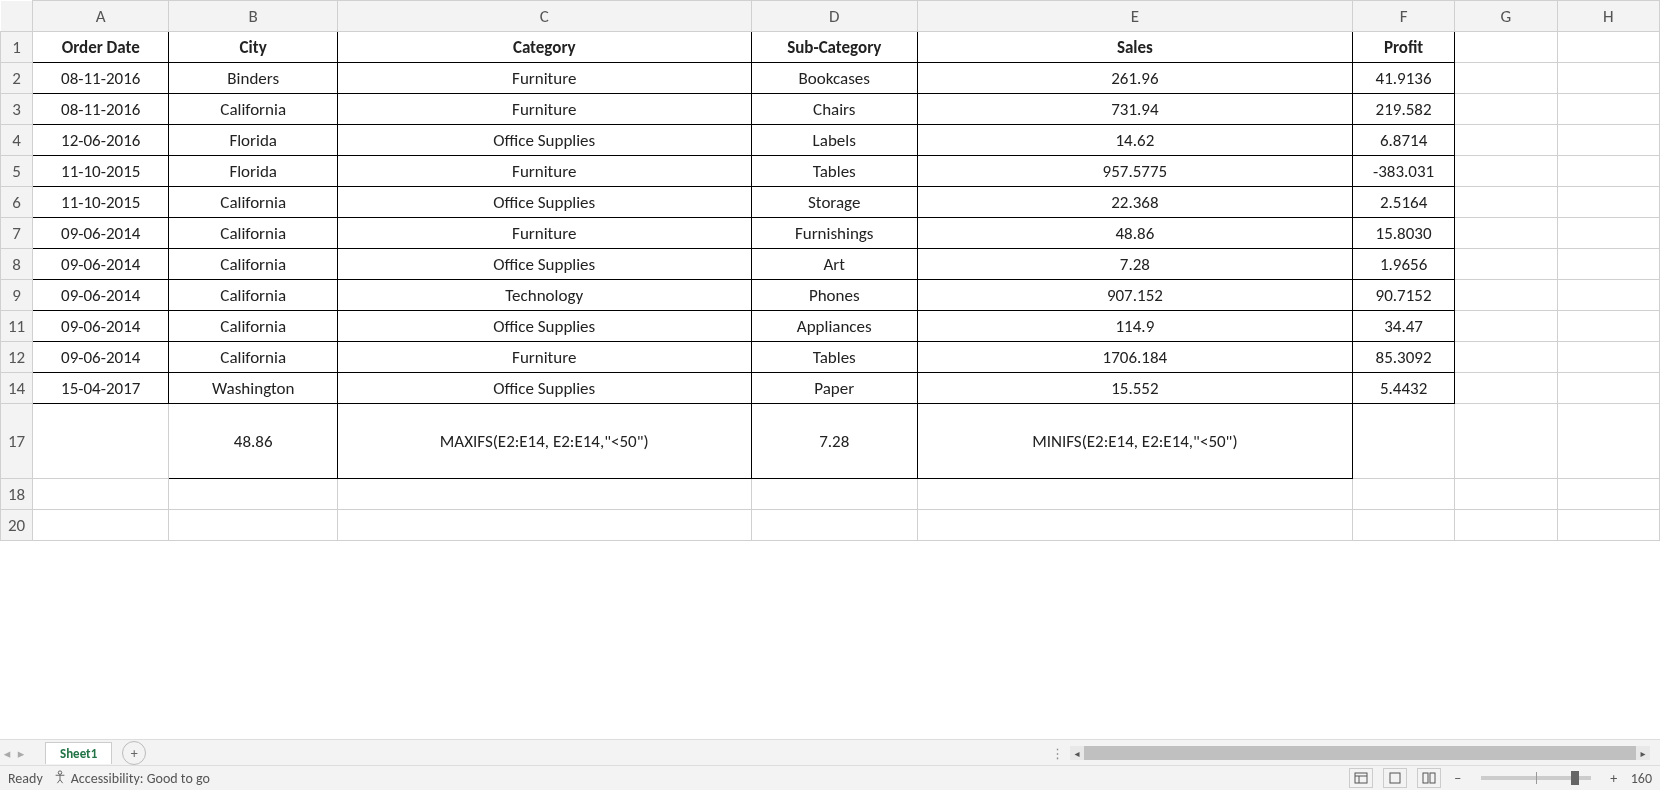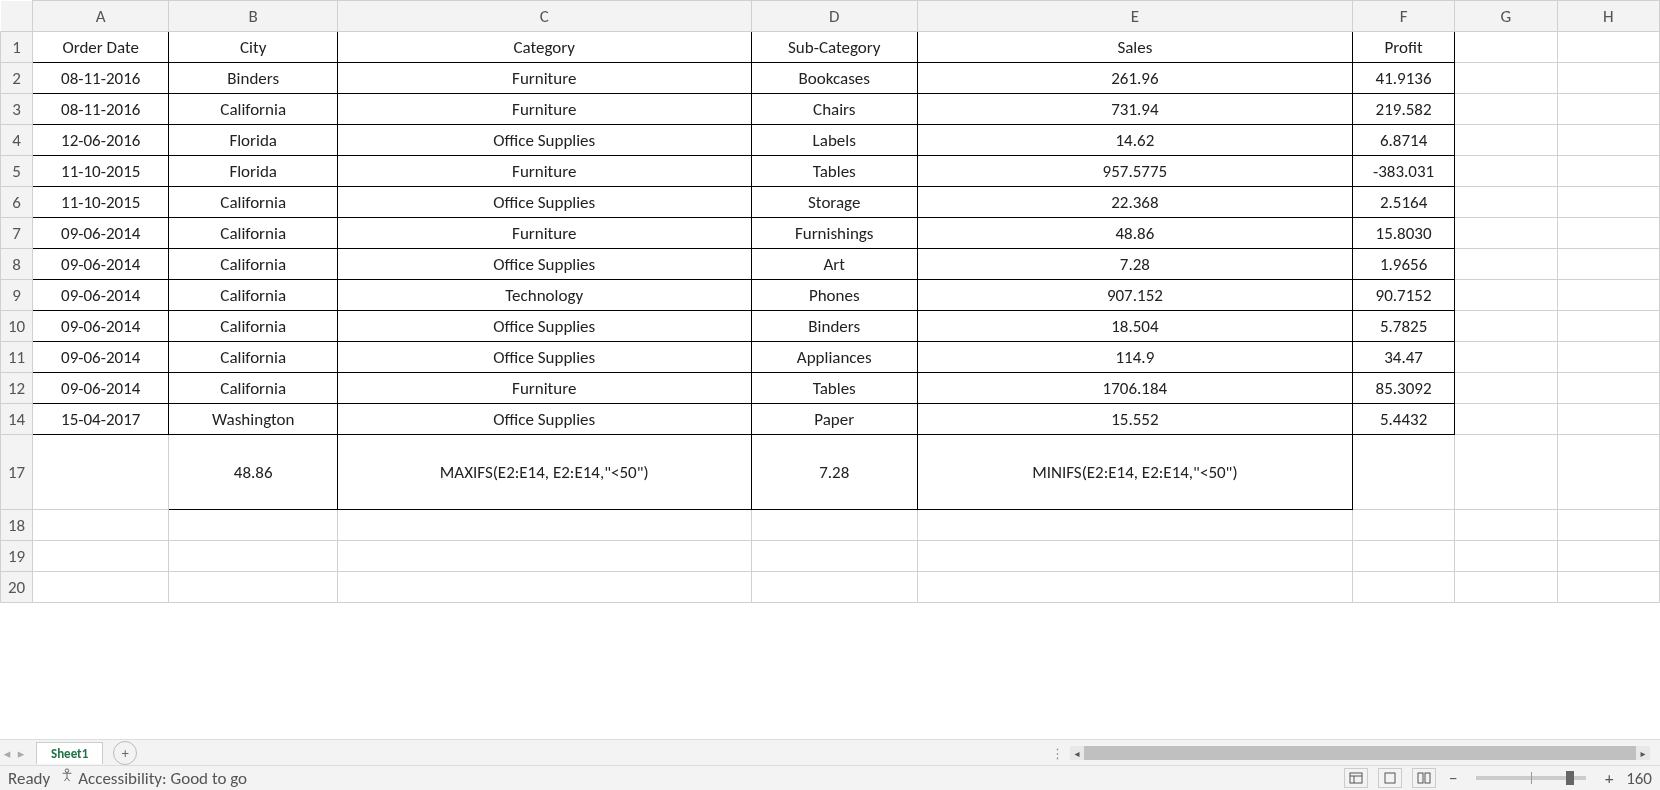--- a/index.html
+++ b/index.html
@@ -2,35 +2,35 @@
 <html><head>
 <meta charset="utf-8">
 <style>
   html,body{margin:0;padding:0;font-family:"Segoe UI","Calibri",Arial,sans-serif;font-size:17px;color:#222;background:#fff;user-select:none;overflow:hidden}
   .sheet{position:absolute;inset:0 0 55px 0;overflow:hidden}
   .grid{border-collapse:collapse;table-layout:fixed;width:1660px}
   .grid td,.grid th{border:1px solid #d0d0d0;height:30px;padding:0 4px;white-space:nowrap;overflow:hidden;background:#fff;vertical-align:middle}
   .grid th{background:#f3f3f3;font-weight:400;color:#555;text-align:center;position:sticky}
   th.rowh{width:30px;background:#f3f3f3;color:#555;text-align:center;font-weight:400}
   th.corner{width:30px;background:#f3f3f3;border-top:none;border-left:none}
-  .hdr{font-weight:400;text-align:center;border:1px solid #000!important}
+  .hdr{font-weight:700;text-align:center;border:1px solid #000!important}
   .bord{border:1px solid #000!important;text-align:center}
   .tall{height:75px}
   
   .tabstrip{position:absolute;left:0;right:0;bottom:24px;height:26px;background:#f3f3f3;border-top:1px solid #ddd;display:flex;align-items:center;font-size:13px;color:#555}
   .tabstrip .nav{width:14px;text-align:center;color:#aaa;cursor:pointer}
-  .tabstrip .tab{padding:3px 14px;background:#fff;border:1px solid #ccc;border-bottom:none;color:#217346;font-weight:600;margin-left:8px}
+  .tabstrip .tab{padding:3px 14px;background:#fff;border:1px solid #ccc;border-bottom:none;color:#217346;font-weight:600;margin-left:17px}
   .tabstrip .addtab{width:22px;height:22px;border:1px solid #bbb;border-radius:50%;margin-left:10px;display:flex;align-items:center;justify-content:center;color:#666;cursor:pointer;font-size:14px}
   .tabstrip .spacer{flex:1}
   .tabstrip .hscroll{flex:0 0 580px;height:14px;background:#e8e8e8;position:relative;margin-right:10px}
   .tabstrip .hscroll .thumb{position:absolute;left:14px;right:14px;top:0;bottom:0;background:#c0c0c0}
   .tabstrip .hscroll .arr{position:absolute;top:0;bottom:0;width:14px;display:flex;align-items:center;justify-content:center;color:#555;font-size:10px}
   .tabstrip .hscroll .arr.l{left:0}.tabstrip .hscroll .arr.r{right:0}
   
-  .status{position:absolute;left:0;right:0;bottom:0;height:24px;background:#f3f3f3;border-top:1px solid #ddd;display:flex;align-items:center;font-size:17px;color:#555;padding:0 8px;gap:10px}
+  .status{position:absolute;left:0;right:0;bottom:0;height:24px;background:#f3f3f3;border-top:1px solid #ddd;display:flex;align-items:center;font-size:14px;color:#555;padding:0 8px;gap:10px}
   .status .spacer{flex:1}
   .status .viewbtn{width:22px;height:18px;border:1px solid #ccc;display:flex;align-items:center;justify-content:center;font-size:11px;cursor:pointer}
   .status .slider{width:110px;height:4px;background:#ccc;position:relative;margin:0 6px}
   .status .slider .tick{position:absolute;top:-4px;left:50%;width:1px;height:12px;background:#999}
   .status .slider .knob{position:absolute;top:-5px;right:12px;width:8px;height:14px;background:#666}
   .status .zm{cursor:pointer;width:14px;text-align:center}
   svg{display:block}
 </style>
 </head>
 <body>
@@ -153,31 +153,20 @@
           <td class="bord">09-06-2014</td>
           <td class="bord">California</td>
           <td class="bord">Technology</td>
           <td class="bord">Phones</td>
           <td class="bord">907.152</td>
           <td class="bord">90.7152</td>
           <td class=""></td>
           <td class=""></td>
         </tr>
         <tr>
-          <th class="rowh">10</th>
-          <td class="bord">09-06-2014</td>
-          <td class="bord">California</td>
-          <td class="bord">Office Supplies</td>
-          <td class="bord">Binders</td>
-          <td class="bord">18.504</td>
-          <td class="bord">5.7825</td>
-          <td class=""></td>
-          <td class=""></td>
-        </tr>
-        <tr>
           <th class="rowh">11</th>
           <td class="bord">09-06-2014</td>
           <td class="bord">California</td>
           <td class="bord">Office Supplies</td>
           <td class="bord">Appliances</td>
           <td class="bord">114.9</td>
           <td class="bord">34.47</td>
           <td class=""></td>
           <td class=""></td>
         </tr>
@@ -209,31 +198,20 @@
           <td class="bord">48.86</td>
           <td class="bord">MAXIFS(E2:E14, E2:E14,"&lt;50")</td>
           <td class="bord">7.28</td>
           <td class="bord">MINIFS(E2:E14, E2:E14,"&lt;50")</td>
           <td class=""></td>
           <td class=""></td>
           <td class=""></td>
         </tr>
         <tr>
           <th class="rowh">18</th>
-          <td class=""></td>
-          <td class=""></td>
-          <td class=""></td>
-          <td class=""></td>
-          <td class=""></td>
-          <td class=""></td>
-          <td class=""></td>
-          <td class=""></td>
-        </tr>
-        <tr>
-          <th class="rowh">19</th>
           <td class=""></td>
           <td class=""></td>
           <td class=""></td>
           <td class=""></td>
           <td class=""></td>
           <td class=""></td>
           <td class=""></td>
           <td class=""></td>
         </tr>
         <tr>

